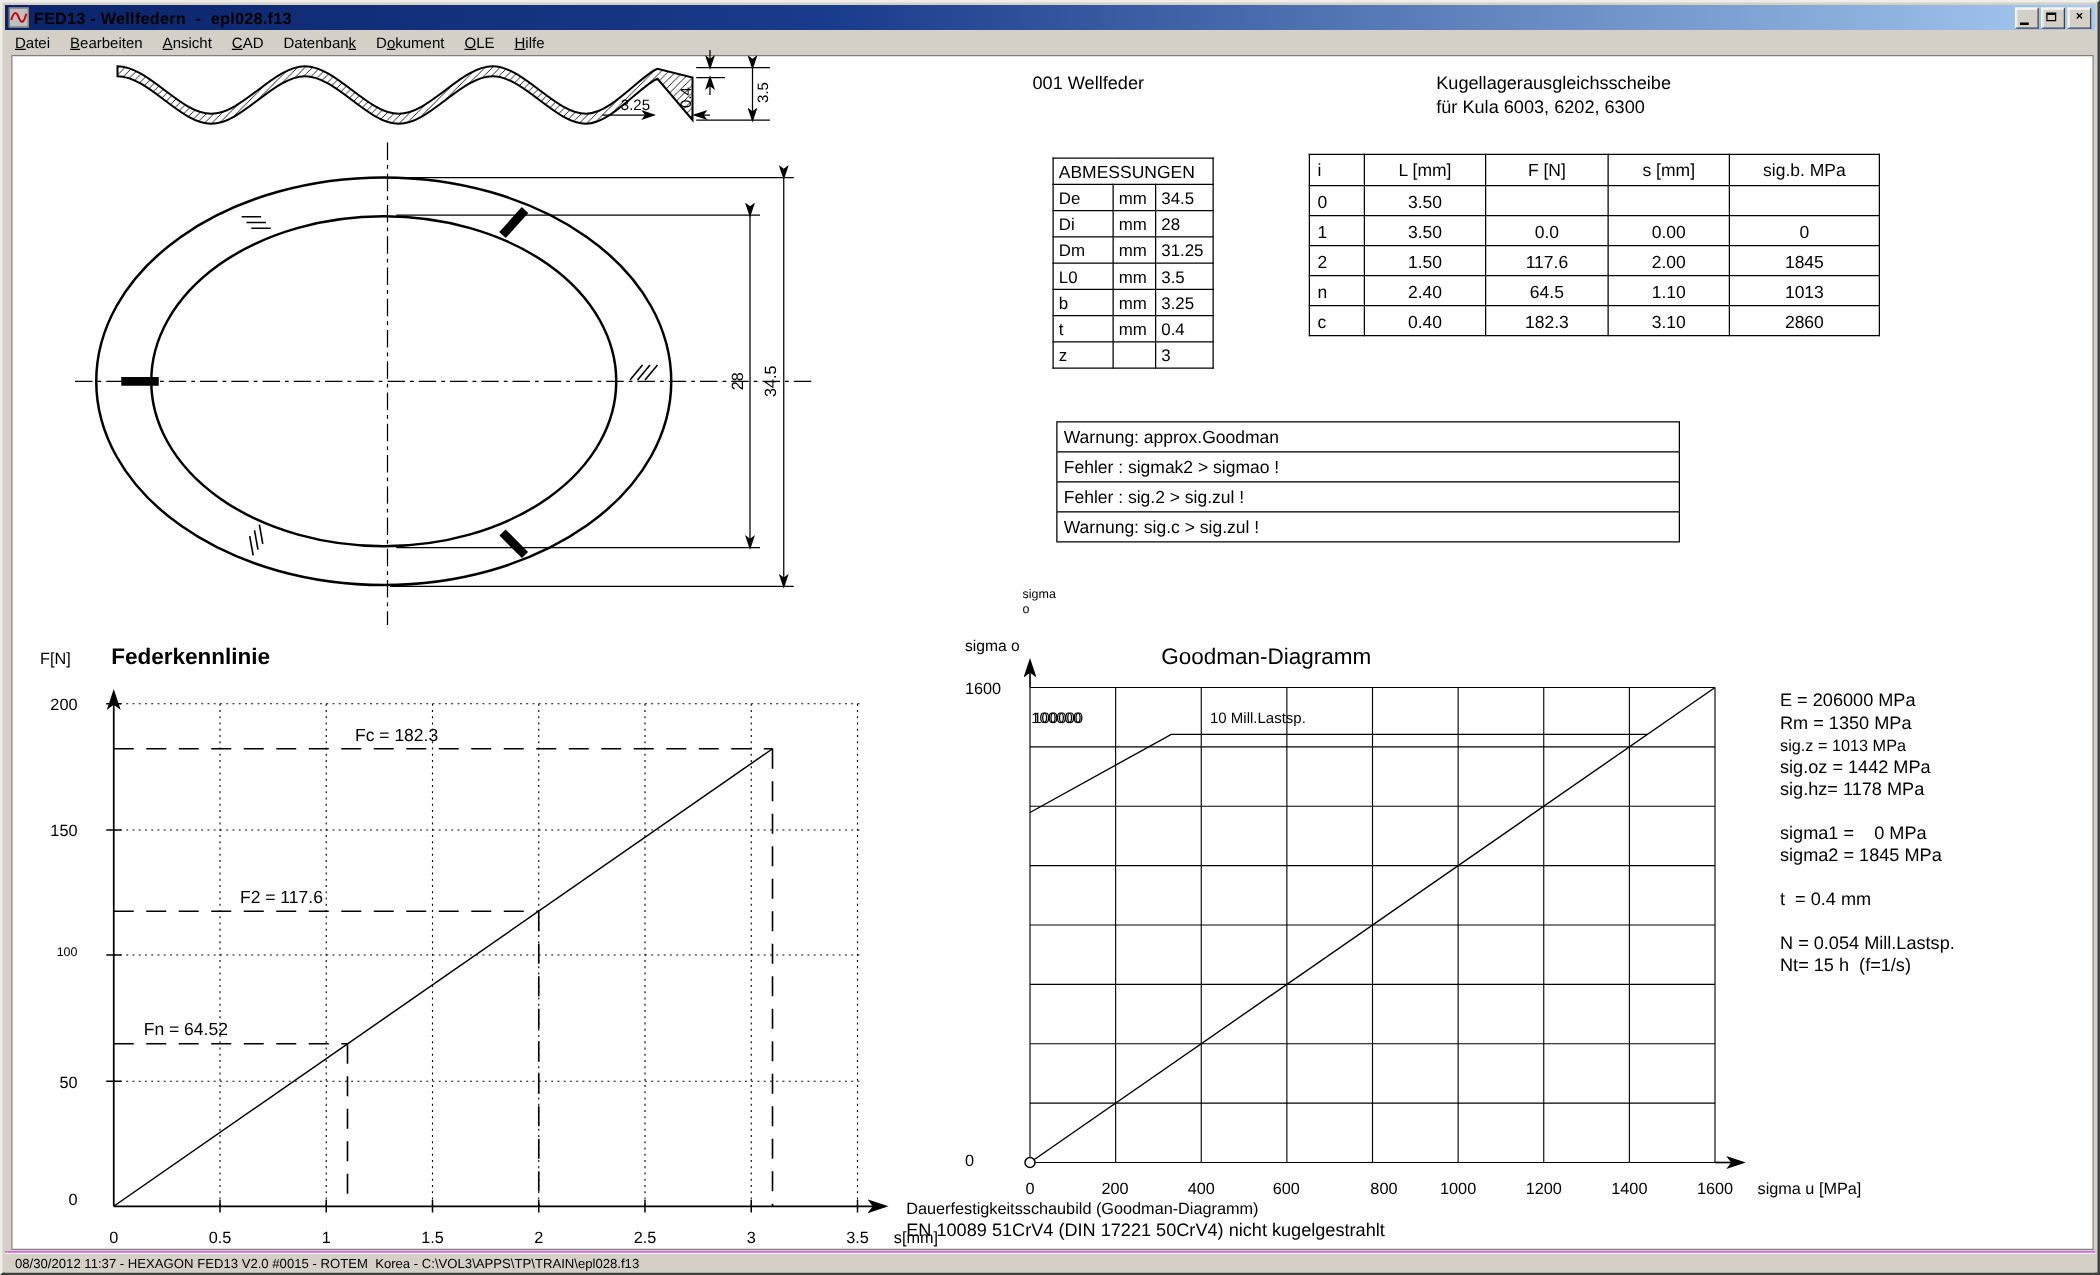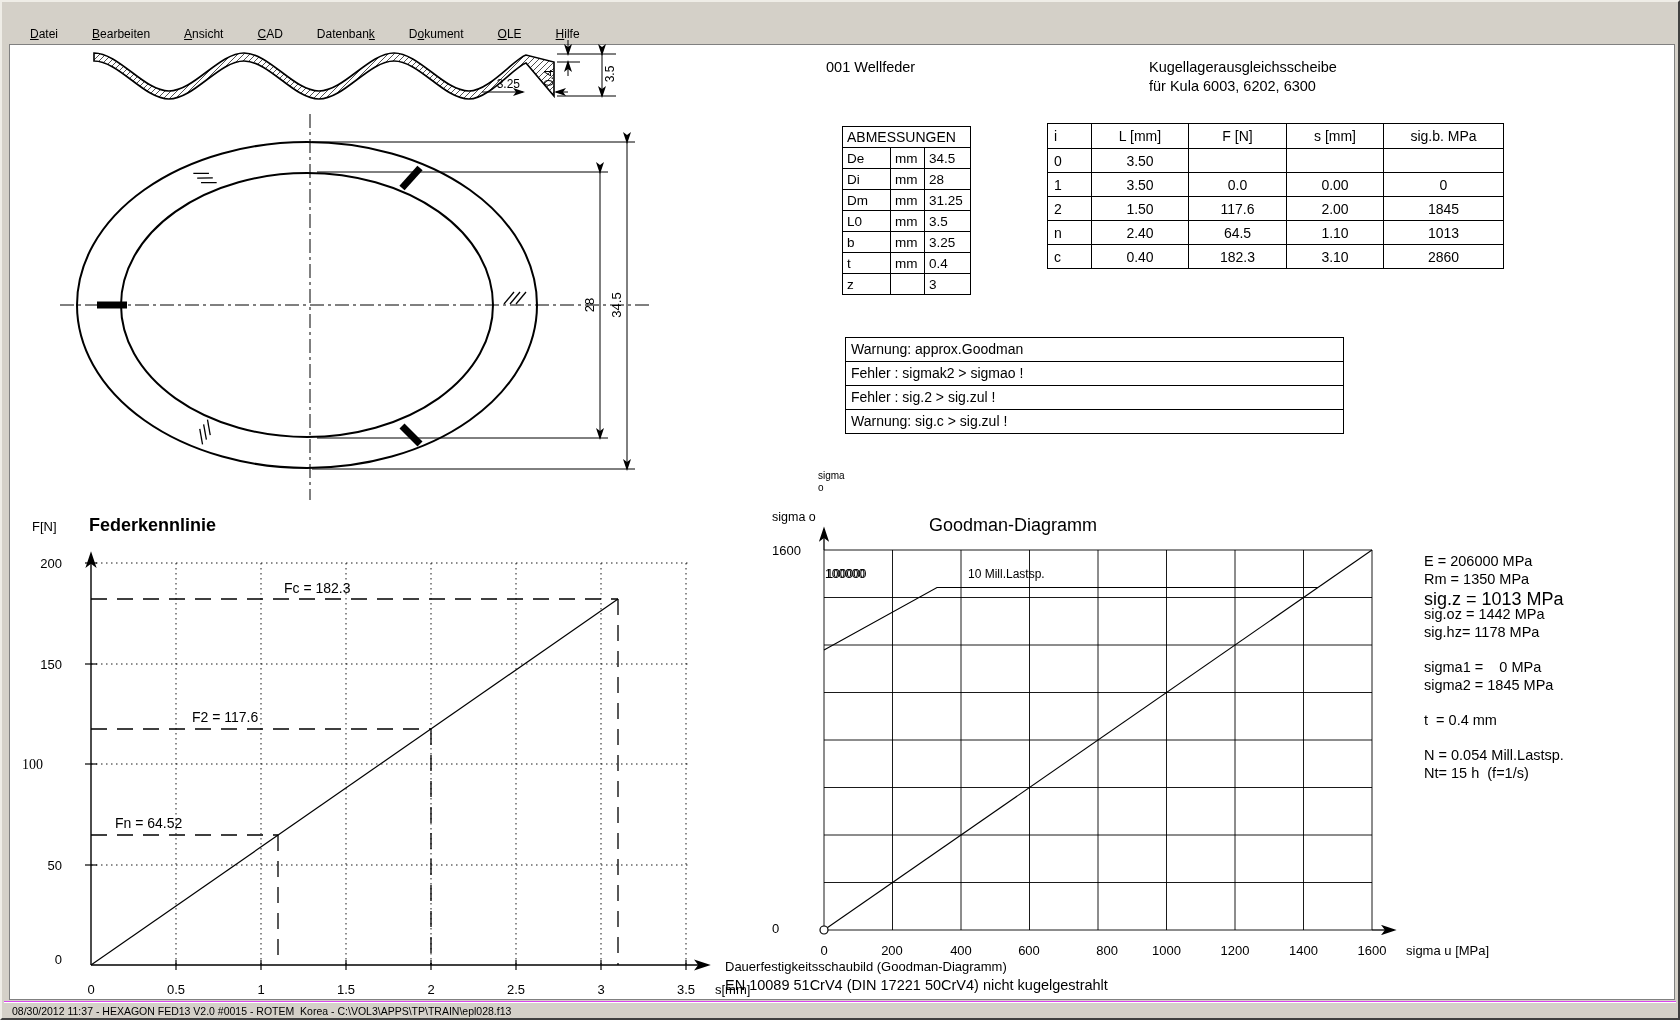--- a/index.html
+++ b/index.html
@@ -13,21 +13,21 @@
   .title-icon{width:16px;height:16px;margin:0 4px 0 3px;background:#c0c0c0;border:1px solid #808080;box-sizing:border-box;}
   .title-text{font-size:13px;font-weight:bold;white-space:pre;letter-spacing:.2px;}
   .winbtns{position:absolute;right:3px;top:2px;display:flex;gap:2px;}
   .wbtn{width:17px;height:15px;background:#d4d0c8;border:1px solid;border-color:#fff #404040 #404040 #fff;
     box-shadow:inset 1px 1px 0 #efede7;font-size:10px;line-height:13px;text-align:center;
     font-weight:bold;color:#000;position:relative;}
   .glyph-min{position:absolute;left:3px;bottom:2px;width:7px;height:2px;background:#000;}
   .glyph-restore{position:absolute;left:3px;top:3px;width:8px;height:7px;border:1px solid #000;border-top-width:2px;box-sizing:border-box;background:#d4d0c8;}
   .menubar{position:absolute;left:2px;top:22px;right:2px;height:19px;background:#d4d0c8;
     display:flex;align-items:center;font-size:12px;color:#000;}
-  .menu-item{padding:2px 8px;white-space:pre;margin-left:18px;}
+  .menu-item{padding:2px 8px;white-space:pre;}
   .menu-item .u{text-decoration:underline;}
   .client{position:absolute;left:7px;top:42px;width:1666px;height:956px;background:#fff;border:1px solid #808080;box-sizing:border-box;}
   .statusbar{position:absolute;left:2px;top:999px;right:2px;height:17px;background:#d4d0c8;
     border-top:1px solid #d946ef;box-shadow:inset 0 1px 0 #fff;}
   .status-text{position:absolute;left:8px;top:3px;font-size:10.5px;color:#000;white-space:pre;}
   .bottom-strip{position:absolute;left:0;top:1016px;width:1680px;height:4px;background:#000040;}
   .abs{position:absolute;}
   .t{color:#000;white-space:pre;}
   svg.canvas{position:absolute;left:0;top:0;pointer-events:none;}
   table.dt{border-collapse:collapse;font-size:13.5px;color:#000;}
@@ -38,20 +38,37 @@
   table.res .l{text-align:left;}
   .warnrow{border:1px solid #000;height:25px;box-sizing:border-box;font-size:14px;
     padding:3px 0 0 5px;background:#fff;margin-top:-1px;white-space:pre;}
   .ovl{text-shadow:1.5px 0 0 #000;}
 </style>
 </head>
 <body>
 
 <div class="window">
 
+  <div class="titlebar">
+    <div class="title-icon">
+      <svg width="14" height="14" viewBox="0 0 14 14">
+        <path d="M1,9 C3,2 5,2 7,7 C9,12 11,12 13,4" stroke="#cc0000" stroke-width="1.6" fill="none"></path>
+      </svg>
+    </div>
+    <div class="title-text t">FED13 - Wellfedern  -  epl028.f13</div>
+    <div class="winbtns">
+      <div class="wbtn">
+          <span class="glyph-min"></span>
+        </div>
+      <div class="wbtn">
+          <span class="glyph-restore"></span>
+        </div>
+      <div class="wbtn"><span>×</span></div>
+    </div>
+  </div>
 
   <div class="menubar">
     <span class="menu-item"><span></span><span class="u">D</span><span>atei</span></span>
     <span class="menu-item"><span></span><span class="u">B</span><span>earbeiten</span></span>
     <span class="menu-item"><span></span><span class="u">A</span><span>nsicht</span></span>
     <span class="menu-item"><span></span><span class="u">C</span><span>AD</span></span>
     <span class="menu-item"><span>Datenban</span><span class="u">k</span><span></span></span>
     <span class="menu-item"><span>D</span><span class="u">o</span><span>kument</span></span>
     <span class="menu-item"><span></span><span class="u">O</span><span>LE</span></span>
     <span class="menu-item"><span></span><span class="u">H</span><span>ilfe</span></span>
@@ -305,21 +322,21 @@
     <div class="warnrow t">Warnung: approx.Goodman</div>
     <div class="warnrow t">Fehler : sigmak2 &gt; sigmao !</div>
     <div class="warnrow t">Fehler : sig.2 &gt; sig.zul !</div>
     <div class="warnrow t">Warnung: sig.c &gt; sig.zul !</div>
   </div>
 
   <div class="abs t" style="left:30px;top:517px;font-size:13px;">F[N]</div>
   <div class="abs t" style="left:87px;top:513px;font-size:18px;font-weight:bold;">Federkennlinie</div>
   <div class="abs t" style="left:20px;top:554px;width:40px;text-align:right;font-size:13px;">200</div>
   <div class="abs t" style="left:20px;top:655px;width:40px;text-align:right;font-size:13px;">150</div>
-  <div class="abs t" style="left:20px;top:755px;width:40px;text-align:left;font-size:14px;font-family:Liberation Serif, serif;">100</div>
+  <div class="abs t" style="left:20px;top:755px;width:40px;text-align:right;font-size:10px;">100</div>
   <div class="abs t" style="left:20px;top:856px;width:40px;text-align:right;font-size:13px;">50</div>
   <div class="abs t" style="left:20px;top:950px;width:40px;text-align:right;font-size:13px;">0</div>
   <div class="abs t" style="left:69px;top:980px;width:40px;text-align:center;font-size:13px;">0</div>
   <div class="abs t" style="left:154px;top:980px;width:40px;text-align:center;font-size:13px;">0.5</div>
   <div class="abs t" style="left:239px;top:980px;width:40px;text-align:center;font-size:13px;">1</div>
   <div class="abs t" style="left:324px;top:980px;width:40px;text-align:center;font-size:13px;">1.5</div>
   <div class="abs t" style="left:409px;top:980px;width:40px;text-align:center;font-size:13px;">2</div>
   <div class="abs t" style="left:494px;top:980px;width:40px;text-align:center;font-size:13px;">2.5</div>
   <div class="abs t" style="left:579px;top:980px;width:40px;text-align:center;font-size:13px;">3</div>
   <div class="abs t" style="left:664px;top:980px;width:40px;text-align:center;font-size:13px;">3.5</div>
@@ -342,21 +359,21 @@
   <div class="abs t" style="left:1007px;top:941px;width:40px;text-align:center;font-size:13px;">600</div>
   <div class="abs t" style="left:1076px;top:941px;width:40px;text-align:right;font-size:13px;">800</div>
   <div class="abs t" style="left:1144px;top:941px;width:41px;text-align:center;font-size:13px;">1000</div>
   <div class="abs t" style="left:1213px;top:941px;width:40px;text-align:center;font-size:13px;">1200</div>
   <div class="abs t" style="left:1281px;top:941px;width:41px;text-align:center;font-size:13px;">1400</div>
   <div class="abs t" style="left:1350px;top:941px;width:40px;text-align:center;font-size:13px;">1600</div>
   <div class="abs t" style="left:1404px;top:941px;font-size:13px;">sigma u [MPa]</div>
 
   <div class="abs t" style="left:1422px;top:551px;font-size:14.5px;">E = 206000 MPa</div>
   <div class="abs t" style="left:1422px;top:569px;font-size:14.5px;">Rm = 1350 MPa</div>
-  <div class="abs t" style="left:1422px;top:587px;font-size:18px;">sig.z = 1013 MPa</div>
+  <div class="abs t" style="left:1422px;top:587px;font-size:13px;">sig.z = 1013 MPa</div>
   <div class="abs t" style="left:1422px;top:604px;font-size:14.5px;">sig.oz = 1442 MPa</div>
   <div class="abs t" style="left:1422px;top:622px;font-size:14.5px;">sig.hz= 1178 MPa</div>
   <div class="abs t" style="left:1422px;top:657px;font-size:14.5px;">sigma1 =    0 MPa</div>
   <div class="abs t" style="left:1422px;top:675px;font-size:14.5px;">sigma2 = 1845 MPa</div>
   <div class="abs t" style="left:1422px;top:710px;font-size:14.5px;text-align:right;">t  = 0.4 mm</div>
   <div class="abs t" style="left:1422px;top:745px;font-size:14.5px;">N = 0.054 Mill.Lastsp.</div>
   <div class="abs t" style="left:1422px;top:763px;font-size:14.5px;">Nt= 15 h  (f=1/s)</div>
 
   <div class="abs t" style="left:723px;top:957px;font-size:13px;">Dauerfestigkeitsschaubild (Goodman-Diagramm)</div>
   <div class="abs t" style="left:723px;top:975px;font-size:14.5px;">EN 10089 51CrV4 (DIN 17221 50CrV4) nicht kugelgestrahlt</div>

